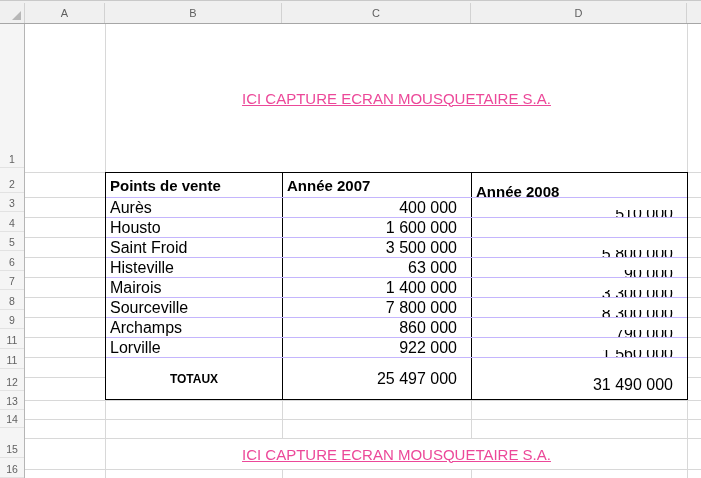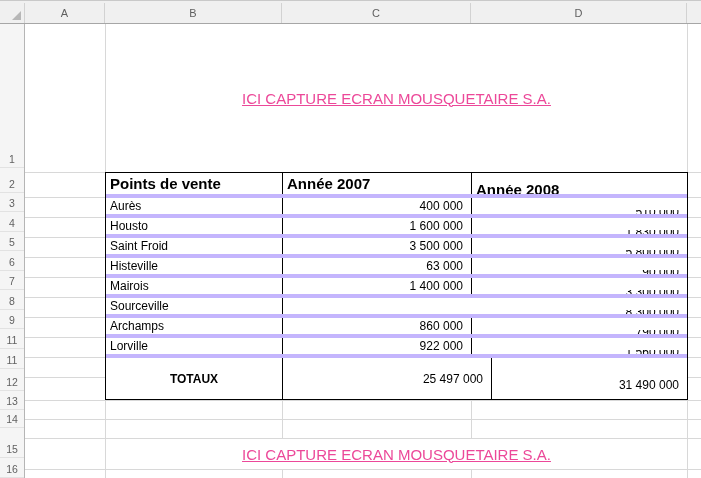--- a/index.html
+++ b/index.html
@@ -31,29 +31,29 @@
   .hline { position:absolute; left:25px; right:0; height:1px; background:#d8d8d8; z-index:1; }
   
   .merged-title { position:absolute; left:106px; width:581px; background:#fff; z-index:2;
     display:flex; align-items:center; justify-content:center;
     font-size:15px; color:#ec4899; text-decoration:underline; white-space:nowrap; }
   .title-1 { top:24px; height:148px; }
   .title-15 { top:439px; height:30px; }
   
   .sheet-table { position:absolute; left:105px; top:172px; width:583px; height:228px;
     border:1px solid #000; background:#fff; z-index:3; display:flex; flex-direction:column; }
-  .t-row { display:flex; border-bottom:4px solid #c4b5fd; height:20px; }
-  .t-row:last-child { border-bottom:none; flex:1;gap:20px; }
+  .t-row { display:flex; border-bottom:1px solid #c4b5fd; height:20px; }
+  .t-row:last-child { border-bottom:none; flex:1; }
   .t-row.hdr-row { height:25px; }
   .t-cell { border-right:1px solid #000; display:flex; align-items:center;
-    font-size:12px; white-space:nowrap; overflow:hidden; }
+    font-size:16px; white-space:nowrap; overflow:hidden; }
   .c1 { width:177px; padding-left:4px; }
   .c2 { width:189px; }
   .c3 { flex:1; border-right:none;margin-top:12px; }
-  .num { justify-content:flex-end; padding-right:8px; }
+  .num { justify-content:flex-end; padding-right:14px; }
   .hdr-row .t-cell { font-weight:bold; font-size:15px; padding-left:4px; justify-content:flex-start; }
   .total-row .c1 { justify-content:center; padding-left:0; font-weight:bold; font-size:12px; }
 </style>
 </head>
 <body>
 
 <div id="app">
 
   <div class="top-strip"></div>
 
@@ -117,39 +117,39 @@
       <div class="t-cell c3">Année 2008</div>
     </div>
     <div class="t-row">
       <div class="t-cell c1">Aurès</div>
       <div class="t-cell c2 num">400 000</div>
       <div class="t-cell c3 num">510 000</div>
     </div>
     <div class="t-row">
       <div class="t-cell c1">Housto</div>
       <div class="t-cell c2 num">1 600 000</div>
-      <div class="t-cell c3 num">1 830 000</div>
     </div>
     <div class="t-row">
       <div class="t-cell c1">Saint Froid</div>
       <div class="t-cell c2 num">3 500 000</div>
       <div class="t-cell c3 num">5 800 000</div>
     </div>
     <div class="t-row">
       <div class="t-cell c1">Histeville</div>
       <div class="t-cell c2 num">63 000</div>
       <div class="t-cell c3 num">90 000</div>
     </div>
     <div class="t-row">
       <div class="t-cell c1">Mairois</div>
       <div class="t-cell c2 num">1 400 000</div>
       <div class="t-cell c3 num">3 300 000</div>
     </div>
     <div class="t-row">
       <div class="t-cell c1">Sourceville</div>
+      <div class="t-cell c2 num">7 800 000</div>
       <div class="t-cell c3 num">8 300 000</div>
     </div>
     <div class="t-row">
       <div class="t-cell c1">Archamps</div>
       <div class="t-cell c2 num">860 000</div>
       <div class="t-cell c3 num">790 000</div>
     </div>
     <div class="t-row">
       <div class="t-cell c1">Lorville</div>
       <div class="t-cell c2 num">922 000</div>

